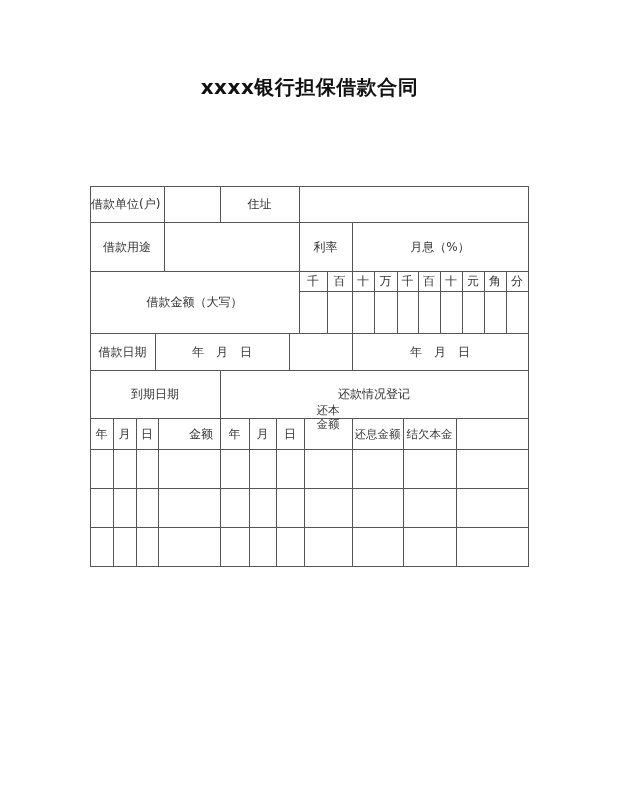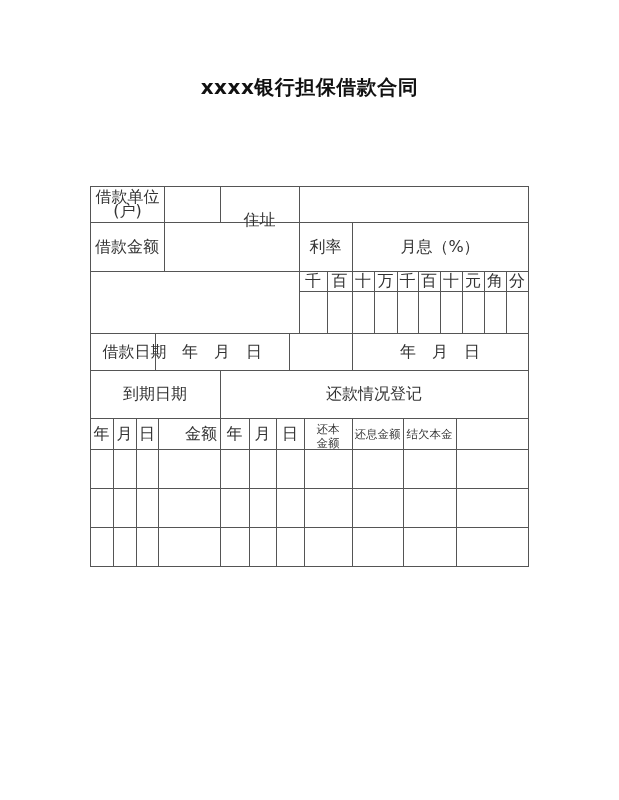--- a/index.html
+++ b/index.html
@@ -4,21 +4,21 @@
 <style>
   html, body { margin:0; padding:0; background:#ffffff; }
   body { width:619px; height:800px; position:relative; overflow:hidden;
          font-family:"DejaVu Sans", "Liberation Sans", sans-serif; color:#333; }
   .title { position:absolute; left:0; top:74px; width:619px; text-align:center;
            font-size:20px; font-weight:bold; color:#111; letter-spacing:0.5px; }
   .grid { position:absolute; left:0; top:0; width:619px; height:800px; }
   .hl { position:absolute; height:1px; background:#555; }
   .vl { position:absolute; width:1px; background:#555; }
   .cell { position:absolute; display:flex; align-items:center; justify-content:center;
-          font-size:16px; color:#333; text-align:center; line-height:14px; box-sizing:border-box; }
+          font-size:12px; color:#333; text-align:center; line-height:14px; box-sizing:border-box; }
   .cell.small { font-size:11.5px; }
   .cell.wrap { white-space:normal; padding:0 6px; }
 </style>
 </head>
 <body>
 
 <div class="title">xxxx银行担保借款合同</div>
 
 <div class="grid">
 
@@ -64,28 +64,29 @@
   <div class="vl" style="left:158px;top:418px;height:149px;"></div>
   <div class="vl" style="left:249px;top:418px;height:149px;"></div>
   <div class="vl" style="left:276px;top:418px;height:149px;"></div>
   <div class="vl" style="left:304px;top:418px;height:149px;"></div>
   <div class="vl" style="left:352px;top:418px;height:149px;"></div>
   <div class="vl" style="left:403px;top:418px;height:149px;"></div>
   <div class="vl" style="left:456px;top:418px;height:149px;"></div>
 
   <div class="cell" style="left:90px;top:186px;width:74px;height:36px;justify-content:flex-start;padding-left:1px;">借款单位(户)</div>
   <div class="cell" style="left:165px;top:187px;width:55px;height:35px;"></div>
-  <div class="cell" style="left:220px;top:202px;width:79px;height:36px;">住址</div>
+  <div class="cell" style="left:220px;top:186px;width:79px;height:36px;">住址</div>
   <div class="cell" style="left:300px;top:187px;width:228px;height:35px;"></div>
 
-  <div class="cell" style="left:90px;top:222px;width:74px;height:49px;">借款金额</div>
+  <div class="cell" style="left:90px;top:222px;width:74px;height:49px;">借款用途</div>
   <div class="cell" style="left:165px;top:223px;width:134px;height:48px;"></div>
   <div class="cell" style="left:352px;top:222px;width:176px;height:49px;">月息（%）</div>
   <div class="cell" style="left:299px;top:222px;width:53px;height:49px;">利率</div>
 
+  <div class="cell" style="left:90px;top:271px;width:209px;height:62px;">借款金额（大写）</div>
   <div class="cell" style="left:299px;top:271px;width:28px;height:20px;">千</div>
   <div class="cell" style="left:327px;top:271px;width:25px;height:20px;">百</div>
   <div class="cell" style="left:352px;top:271px;width:22px;height:20px;">十</div>
   <div class="cell" style="left:374px;top:271px;width:23px;height:20px;">万</div>
   <div class="cell" style="left:397px;top:271px;width:21px;height:20px;">千</div>
   <div class="cell" style="left:418px;top:271px;width:22px;height:20px;">百</div>
   <div class="cell" style="left:440px;top:271px;width:22px;height:20px;">十</div>
   <div class="cell" style="left:462px;top:271px;width:22px;height:20px;">元</div>
   <div class="cell" style="left:484px;top:271px;width:22px;height:20px;">角</div>
   <div class="cell" style="left:506px;top:271px;width:22px;height:20px;">分</div>
@@ -94,35 +95,35 @@
   <div class="cell" style="left:328px;top:292px;width:24px;height:41px;"></div>
   <div class="cell" style="left:353px;top:292px;width:21px;height:41px;"></div>
   <div class="cell" style="left:375px;top:292px;width:22px;height:41px;"></div>
   <div class="cell" style="left:398px;top:292px;width:20px;height:41px;"></div>
   <div class="cell" style="left:419px;top:292px;width:21px;height:41px;"></div>
   <div class="cell" style="left:441px;top:292px;width:21px;height:41px;"></div>
   <div class="cell" style="left:463px;top:292px;width:21px;height:41px;"></div>
   <div class="cell" style="left:485px;top:292px;width:21px;height:41px;"></div>
   <div class="cell" style="left:507px;top:292px;width:21px;height:41px;"></div>
 
-  <div class="cell" style="left:90px;top:333px;width:65px;height:37px;margin-left:12px;">借款日期</div>
+  <div class="cell" style="left:90px;top:333px;width:65px;height:37px;">借款日期</div>
   <div class="cell" style="left:155px;top:333px;width:134px;height:37px;">年　月　日</div>
   <div class="cell" style="left:352px;top:333px;width:176px;height:37px;">年　月　日</div>
 
   <div class="cell" style="left:90px;top:370px;width:130px;height:48px;">到期日期</div>
   <div class="cell" style="left:220px;top:370px;width:308px;height:48px;">还款情况登记</div>
 
   <div class="cell" style="left:90px;top:418px;width:23px;height:31px;">年</div>
   <div class="cell" style="left:113px;top:418px;width:23px;height:31px;">月</div>
   <div class="cell" style="left:136px;top:418px;width:22px;height:31px;">日</div>
   <div class="cell" style="left:158px;top:418px;width:62px;height:31px;padding-left:24px;">金额</div>
   <div class="cell" style="left:220px;top:418px;width:29px;height:31px;">年</div>
   <div class="cell" style="left:249px;top:418px;width:27px;height:31px;">月</div>
   <div class="cell" style="left:276px;top:418px;width:28px;height:31px;">日</div>
-  <div class="cell wrap small" style="left:304px;top:420px;width:48px;height:31px;padding:4px 8px;text-align:center;">还本金额</div>
+  <div class="cell wrap small" style="left:304px;top:401px;width:48px;height:31px;padding:4px 8px;text-align:center;">还本金额</div>
   <div class="cell small" style="left:352px;top:418px;width:51px;height:31px;">还息金额</div>
   <div class="cell small" style="left:403px;top:418px;width:53px;height:31px;">结欠本金</div>
 
   <div>
     <div class="cell" style="left:91px;top:450px;width:22px;height:38px;"></div>
     <div class="cell" style="left:159px;top:450px;width:61px;height:38px;"></div>
     <div class="cell" style="left:305px;top:450px;width:47px;height:38px;"></div>
     <div class="cell" style="left:457px;top:450px;width:71px;height:38px;"></div>
   </div>
   <div>

